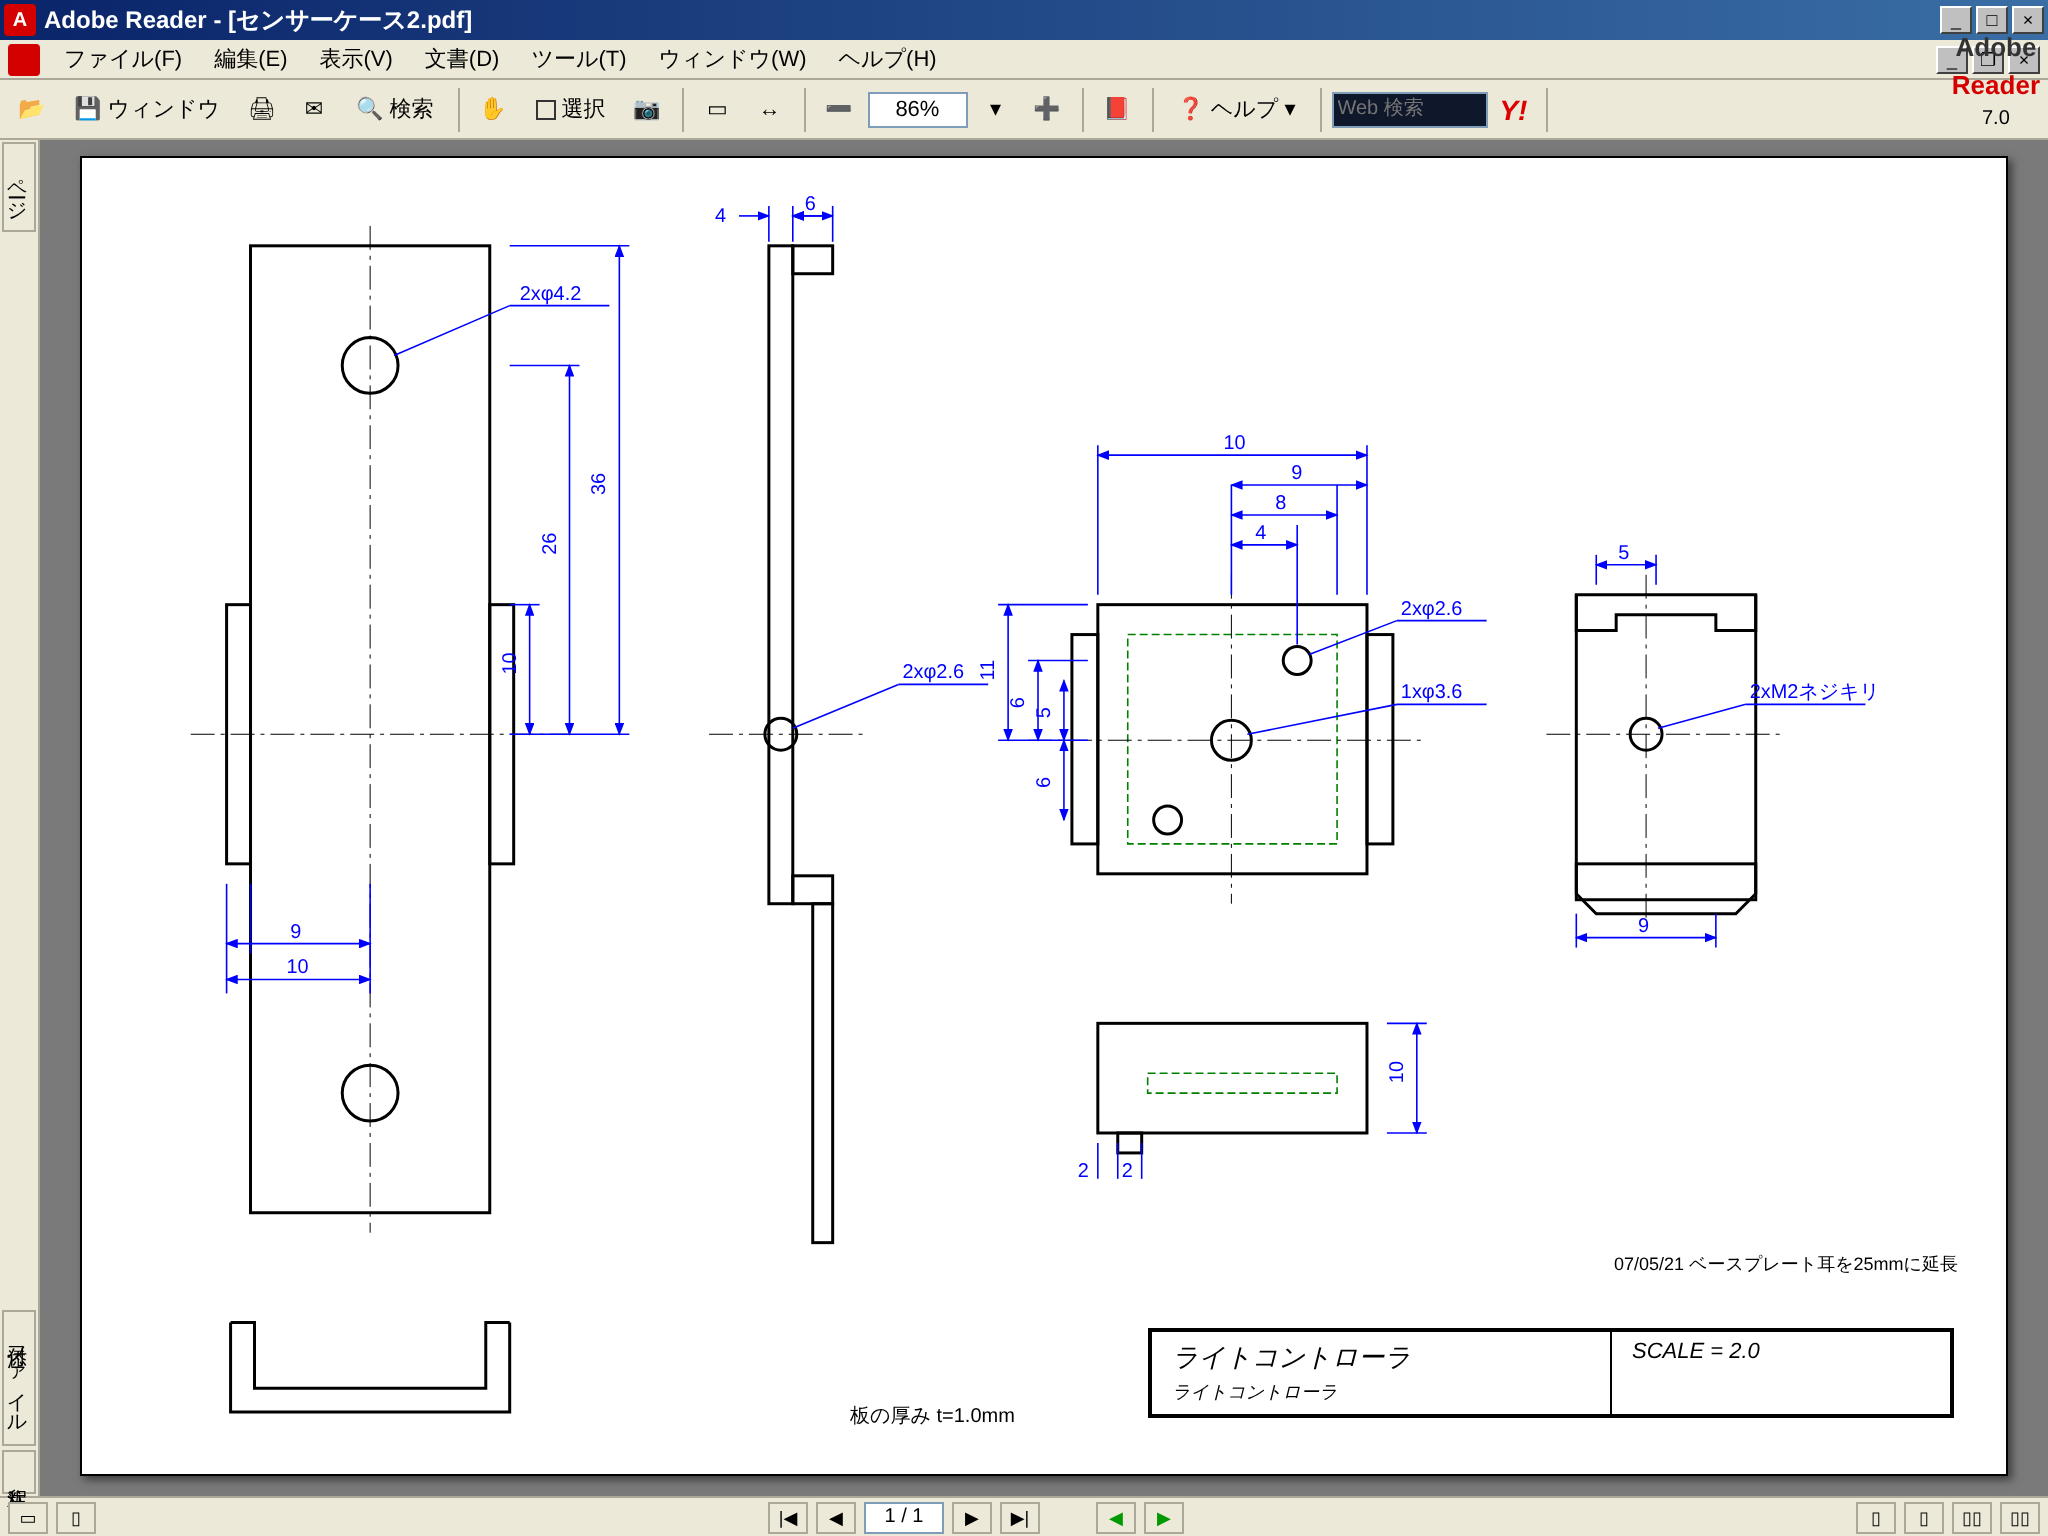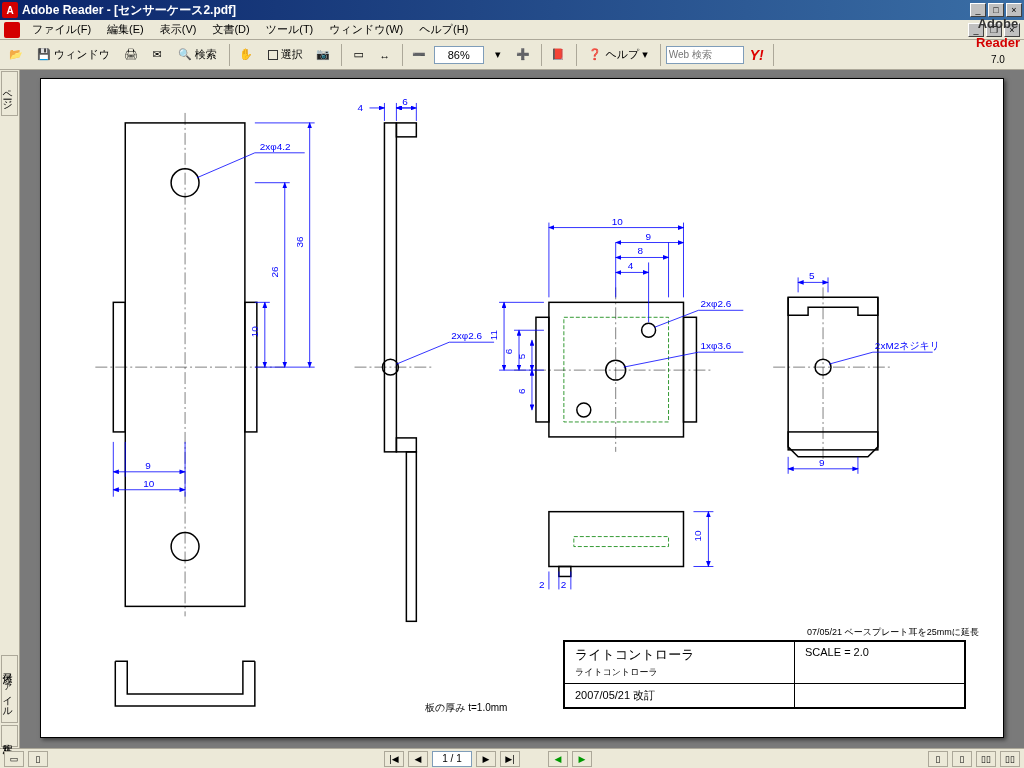--- a/index.html
+++ b/index.html
@@ -10,41 +10,41 @@
 .winbtns { display:flex; gap:2px; }
 .winbtn { width:16px; height:14px; background:#c0c0c0; border:1px solid #fff; border-right-color:#404040; border-bottom-color:#404040; font-size:9px; text-align:center; line-height:12px; color:#000; cursor:pointer; }
 .menubar { height:20px; background:#ece9d8; display:flex; align-items:center; padding:0 4px; border-bottom:1px solid #aca899; }
 .menuitem { padding:2px 8px; cursor:pointer; }
 .doc-winbtns { margin-left:auto; display:flex; gap:2px; }
 .toolbar { height:30px; background:#ece9d8; display:flex; align-items:center; padding:2px 4px; border-bottom:1px solid #aca899; gap:2px; }
 .tbtn { width:24px; height:24px; border:1px solid transparent; display:inline-flex; align-items:center; justify-content:center; cursor:pointer; border-radius:3px; }
 .tbtn-txt { height:24px; padding:0 6px; border:1px solid transparent; display:inline-flex; align-items:center; cursor:pointer; border-radius:3px; gap:3px; }
 .sep { width:1px; height:22px; background:#aca899; margin:0 3px; }
 .zoom-input { width:50px; height:18px; border:1px solid #7f9db9; font-size:11px; padding:0 2px; background:#fff;text-align:center; }
-.search-input { width:78px; height:18px; border:1px solid #7f9db9; font-size:10px; padding:0 2px; color:#888; background:#ffffff; }
+.search-input { width:78px; height:18px; border:1px solid #7f9db9; font-size:10px; padding:0 2px; color:#888; background:#0f172a; }
 .yahoo { color:#d00; font-weight:bold; font-size:14px; font-style:italic; margin:0 4px; }
 .adobe-logo { margin-left:auto; display:flex; align-items:center; gap:4px; font-size:13px;flex-direction:column; }
 .adobe-logo b { color:#333; }
 .adobe-logo .r { color:#d40000; font-weight:bold; }
 .adobe-logo .ver { font-size:10px; }
 .swoosh { width:30px; height:24px; position:relative; }
 .swoosh::before { content:""; position:absolute; width:28px; height:14px; border:3px solid #d40000; border-left:none; border-bottom:none; border-radius:0 14px 0 0; right:0; top:4px; }
 .main { display:flex; height:678px; }
 .sidetabs { width:20px; background:#ece9d8; border-right:1px solid #aca899; display:flex; flex-direction:column; }
 .sidetab { writing-mode:vertical-rl; padding:10px 3px; border:1px solid #aca899; background:#ece9d8; margin:1px; cursor:pointer; font-size:10px; text-align:center; }
 .docarea { flex:1; background:#7a7a7a; display:flex; overflow:hidden; position:relative; }
 .page { background:#fff; margin:8px auto; width:964px; height:660px; box-shadow:2px 2px 4px rgba(0,0,0,0.5); position:relative; border:1px solid #000; }
 .drawing { position:absolute; inset:14px; }
 svg { width:100%; height:100%; }
 .part { fill:none; stroke:#000; stroke-width:1.5; }
 .dim { fill:none; stroke:#00f; stroke-width:0.8; }
 .dimtxt { fill:#00f; font-size:10px; font-family:Arial; }
 .center { fill:none; stroke:#000; stroke-width:0.5; stroke-dasharray:12 3 2 3; }
 .hidden-line { fill:none; stroke:#008000; stroke-width:0.8; stroke-dasharray:4 2; }
-.titleblock { position:absolute; right:23px; bottom:14px; border:1px solid #000; font-size:11px; }
+.titleblock { position:absolute; right:12px; bottom:14px; border:1px solid #000; font-size:11px;font-style:italic; }
 .titleblock table { border-collapse:collapse; }
 .titleblock td { border:1px solid #000; padding:4px 10px; vertical-align:top; }
 .note { position:absolute; font-size:10px; }
 .statusbar { height:20px; background:#ece9d8; border-top:1px solid #aca899; display:flex; align-items:center; padding:0 4px; gap:4px; }
 .navbtn { width:20px; height:16px; border:1px solid #aca899; background:#ece9d8; display:inline-flex; align-items:center; justify-content:center; cursor:pointer; font-size:9px; }
 .page-input { width:40px; height:16px; border:1px solid #7f9db9; text-align:center; font-size:10px; }
 </style>
 </head>
 <body>
 
@@ -261,24 +261,20 @@
         <div class="titleblock">
           <table>
             <tbody>
                 <tr>
               <td style="width:230px;">
                 <div style="font-size:13px;">ライトコントローラ</div>
                 <div style="font-size:9px;margin-top:2px;">ライトコントローラ</div>
               </td>
               <td style="width:170px;">SCALE = 2.0</td>
             </tr>
-            <tr>
-                  <td>2007/05/21 改訂</td>
-                  <td></td>
-                </tr>
           </tbody>
             </table>
         </div>
       </div>
     </div>
   </div>
 </div>
 
 <div class="statusbar">
   <span class="navbtn">▭</span>

